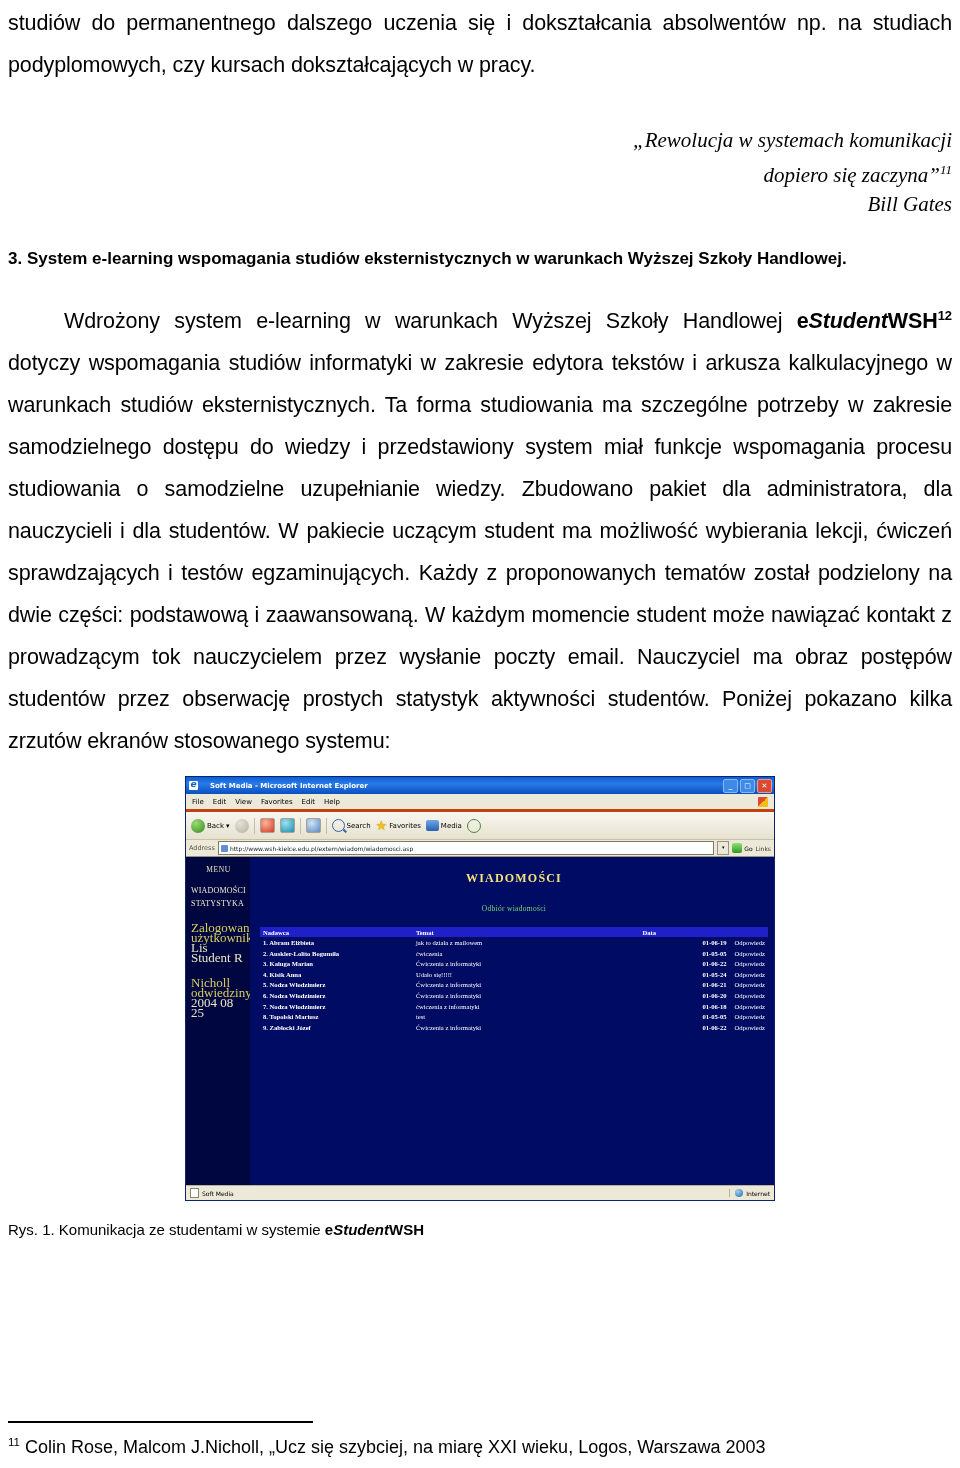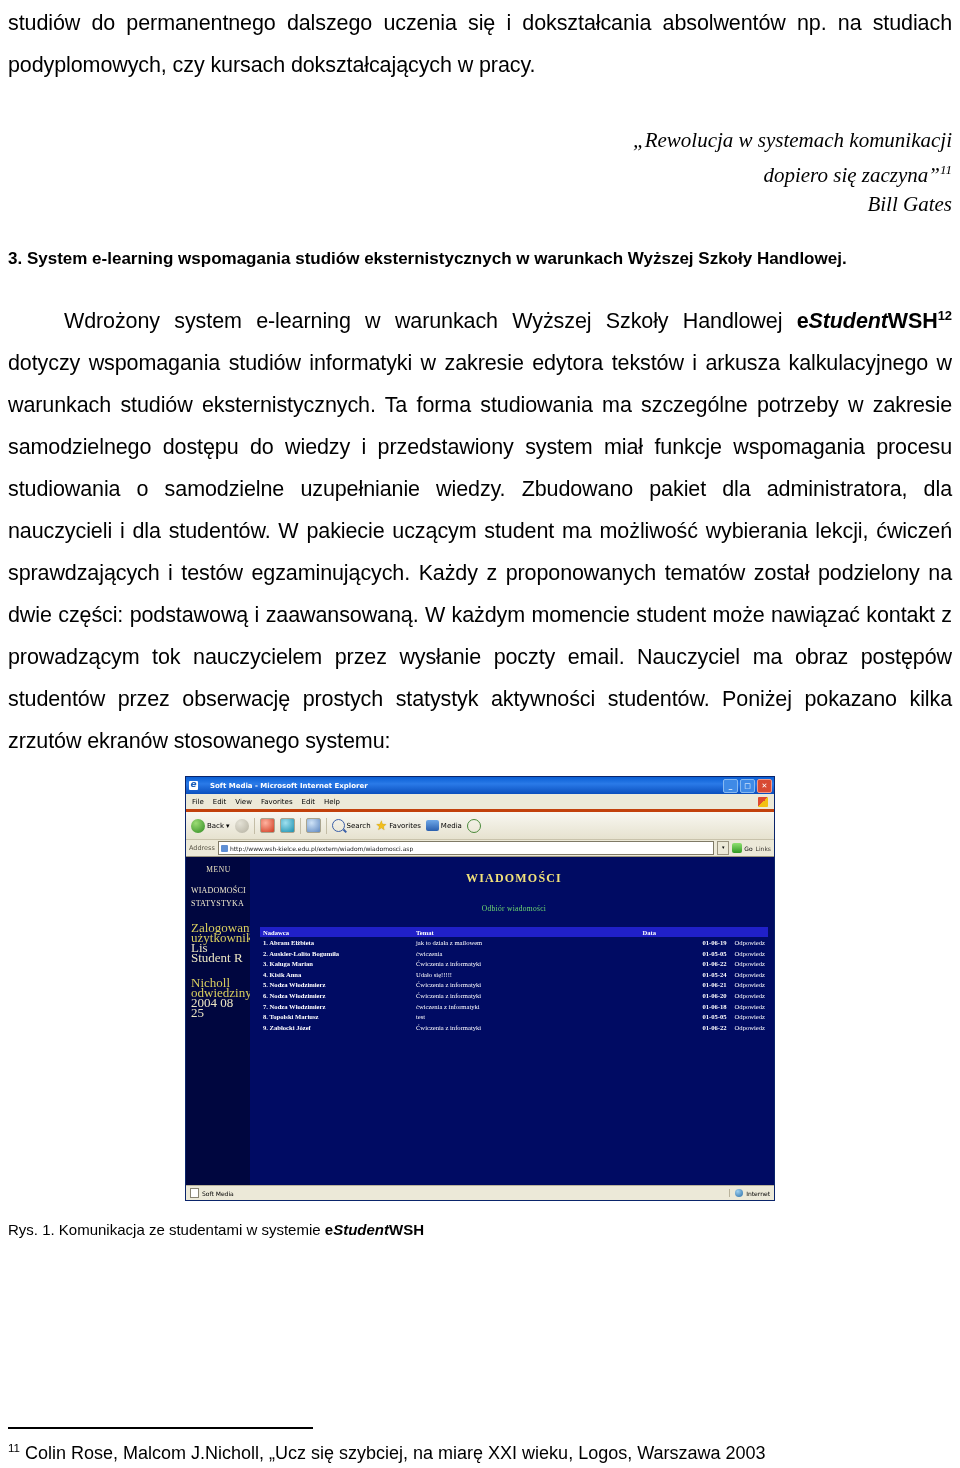--- a/index.html
+++ b/index.html
@@ -339,21 +339,21 @@
     font-size: 15px;
     margin: 16px 0 0 0;
     line-height: 26px;
   }
 
   
   .footnotes {
     position: absolute;
     left: 8px;
     right: 8px;
-    bottom: 2px;
+    bottom: 8px;
   }
   .fn-rule {
     width: 305px;
     height: 0;
     border-top: 2px solid #000;
     margin-bottom: 6px;
   }
   .fn-line {
     font-size: 18px;
     line-height: 26px;

